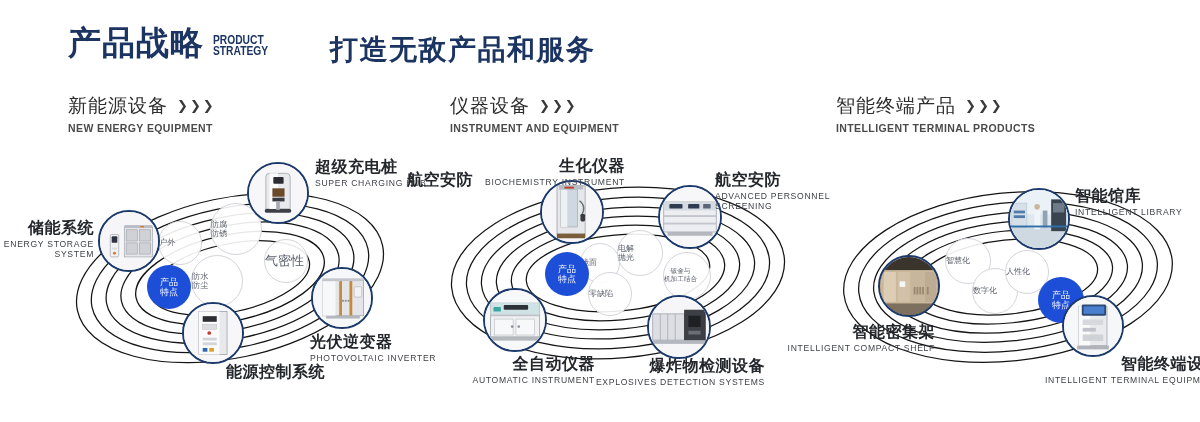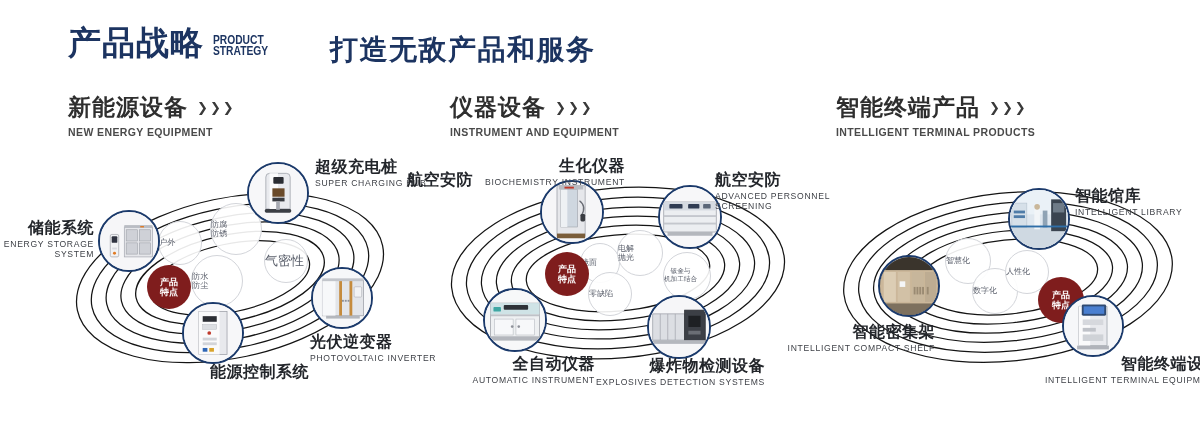--- a/index.html
+++ b/index.html
@@ -31,21 +31,21 @@
     position:absolute;left:330px;top:36px;
     font-size:28px;font-weight:bold;letter-spacing:1.5px;
     color:#1c3461;line-height:1;
     font-family:"DejaVu Sans","Liberation Sans",sans-serif;
   }
 
   
   .sect{position:absolute;}
   .sect-row{display:flex;align-items:center;}
   .sect-cn{
-    font-size:23px;font-weight:bold;color:#2e2e2e;letter-spacing:1px;
+    font-size:19px;font-weight:normal;color:#2e2e2e;letter-spacing:1px;
     line-height:1;
     font-family:"DejaVu Sans","Liberation Sans",sans-serif;
   }
   .sect-arrows{
     margin-left:9px;display:flex;gap:2px;align-items:center;color:#3a3a3a;
   }
   .sect-arrows span{font-size:13px;font-weight:bold;line-height:1;}
   .sect-en{
     margin-top:7px;font-size:10.5px;font-weight:bold;color:#4a4a4a;
     letter-spacing:0.4px;font-family:"Liberation Sans",sans-serif;
@@ -72,23 +72,23 @@
     background:rgba(255,255,255,0.9);
     display:flex;align-items:center;justify-content:flex-start;
     text-align:center;box-sizing:border-box;
     color:#5a5f6b;
     font-family:"DejaVu Sans","Liberation Sans",sans-serif;
     line-height:1.15;
   }
   
   .core{
     position:absolute;border-radius:50%;
-    background:#7f1d1d;color:#fff;
+    background:#1d4ed8;color:#fff;
     display:flex;align-items:center;justify-content:center;
-    text-align:center;font-weight:bold;
+    text-align:center;font-weight:normal;
     font-family:"DejaVu Sans","Liberation Sans",sans-serif;
     line-height:1.15;box-sizing:border-box;
   }
 
   
   .lab{position:absolute;}
   .lab .cn{
     font-size:16px;font-weight:bold;color:#23262b;letter-spacing:0.5px;
     line-height:1.1;white-space:nowrap;
     font-family:"DejaVu Sans","Liberation Sans",sans-serif;
@@ -257,21 +257,21 @@
         <rect x="16" y="8" width="22" height="46" fill="#fafafb"></rect>
         <rect x="20" y="13" width="15" height="6" fill="#2c2e34"></rect>
         <rect x="20" y="22" width="15" height="5" fill="#dcdee2" stroke="#b4b7bd" stroke-width="0.5"></rect>
         <circle cx="27" cy="31" r="2" fill="#c0392b"></circle>
         <rect x="20" y="36" width="15" height="3" fill="#d2d4d9"></rect>
         <rect x="20" y="41" width="15" height="3" fill="#d2d4d9"></rect>
         <rect x="20" y="47" width="5" height="4" fill="#2f66b5"></rect>
         <rect x="27" y="47" width="5" height="4" fill="#d9a32b"></rect>
       </svg>
     </div>
-    <div class="lab center" style="left:49px;top:208px;width:220px;">
+    <div class="lab center" style="left:65px;top:208px;width:220px;">
       <div class="cn">能源控制系统</div>
     </div>
   </div>
 
   <div class="cluster" style="left:425px;top:155px;width:380px;height:230px;">
 
     <svg class="rings" width="380" height="230" viewBox="0 0 380 230">
       <g fill="none" stroke="#141414" stroke-width="1.25">
         <ellipse cx="193" cy="118" rx="167" ry="85" transform="rotate(-5 193 118)"></ellipse>
         <ellipse cx="193" cy="118" rx="152" ry="75" transform="rotate(-5 193 118)"></ellipse>

